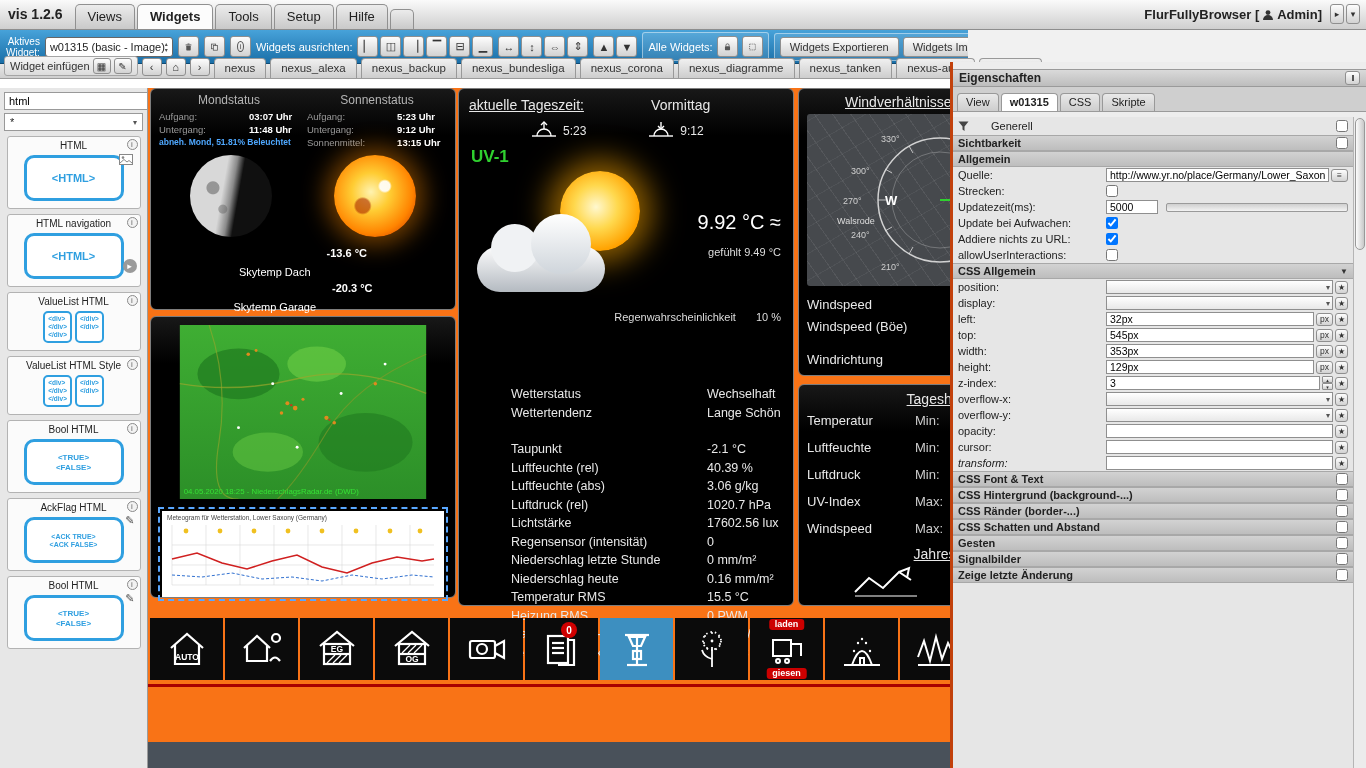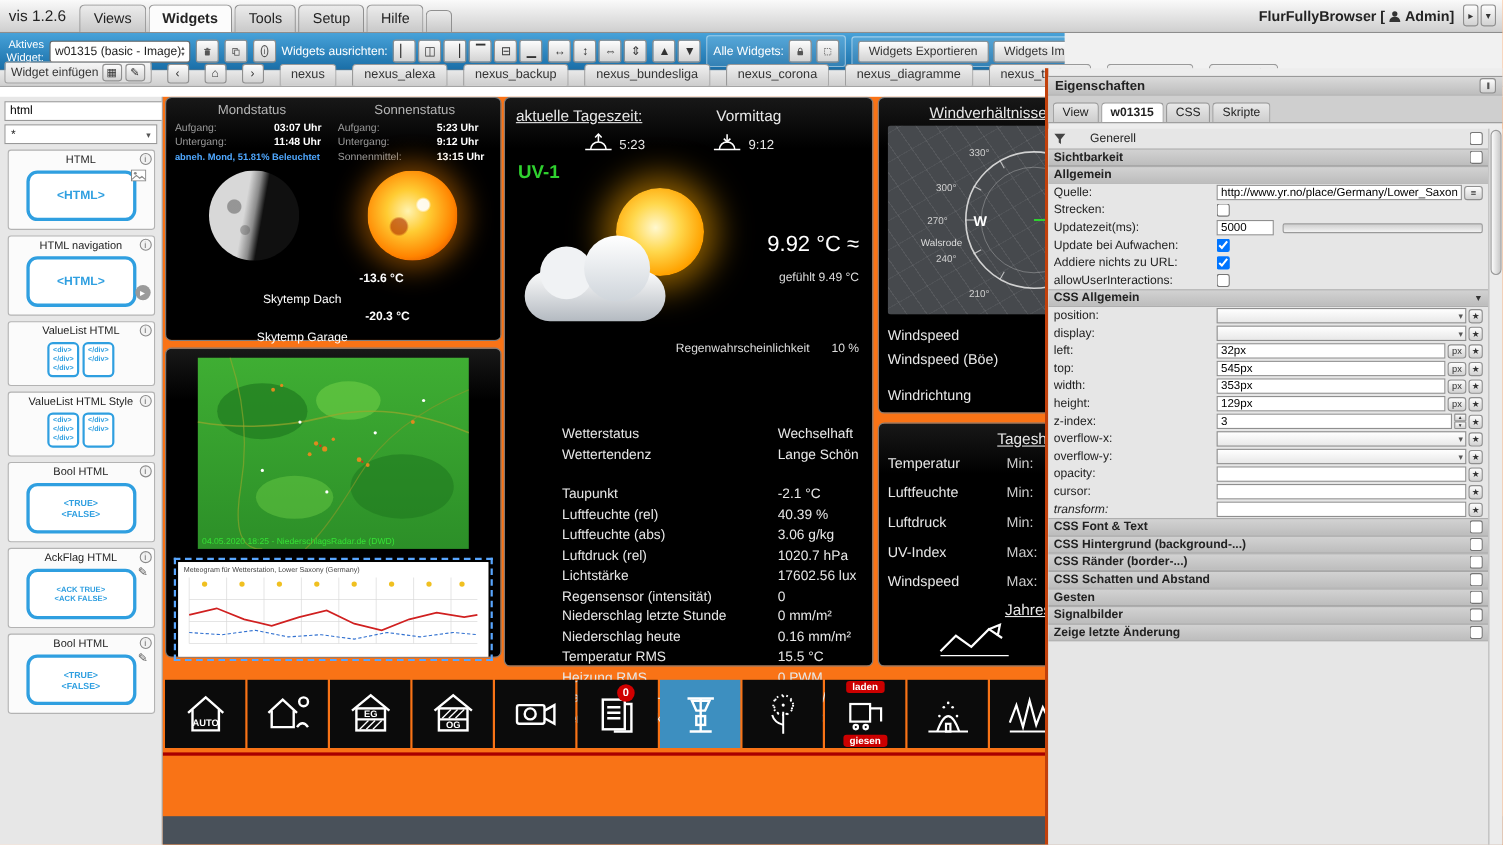--- a/index.html
+++ b/index.html
@@ -8,21 +8,21 @@
          font-family:"Liberation Sans", sans-serif; font-size:12px; background:#fff; color:#222; }
 
   .btn { display:inline-flex; align-items:center; justify-content:center;
          background:linear-gradient(#fdfdfd,#d2d2d2); border:1px solid #8f8f8f;
          border-radius:3px; color:#333; cursor:pointer; }
 
   
   .menubar { position:absolute; top:0; left:0; right:0; height:30px;
              background:linear-gradient(#fafafa,#cfcfcf); border-bottom:1px solid #8d8d8d;
              display:flex; align-items:flex-end; padding:0 6px; }
-  .app-title { font-weight:normal; font-size:14px; margin:0 12px 7px 2px; }
+  .app-title { font-weight:bold; font-size:14px; margin:0 12px 7px 2px; }
   .menu-tabs { display:flex; align-items:flex-end; gap:2px; flex:1; }
   .mtab { padding:4px 12px 5px; font-size:13px; border:1px solid #909090; border-bottom:none;
           border-radius:5px 5px 0 0; background:linear-gradient(#ececec,#c9c9c9); color:#222; }
   .mtab.active { background:#fcfcfc; font-weight:bold; }
   .mtab.stub { width:24px; height:20px; padding:0; }
   .user-box { font-weight:bold; font-size:13px; margin:0 8px 7px 0; display:flex; align-items:center; gap:3px; white-space:nowrap; }
   .win-btns { display:flex; gap:2px; margin:0 0 5px 0; }
   .win-btn { width:14px; height:20px; font-size:9px; }
 
   
@@ -40,21 +40,21 @@
   .align-group { display:flex; gap:2px; }
   .align-btn { width:21px; height:21px; font-size:11px; }
   .grp-box { display:flex; align-items:center; gap:4px; border:1px solid rgba(255,255,255,.45);
              background:rgba(255,255,255,.10); border-radius:3px; padding:3px 5px; }
   .text-btn { height:20px; padding:0 9px; font-size:11px; white-space:nowrap; }
   .tb-sect-label { font-size:11px; white-space:nowrap; }
 
   
   .viewbar { position:absolute; top:64px; left:0; right:0; height:15px;
              background:linear-gradient(#e9e9e9,#cfcfcf); border-bottom:1px solid #9c9c9c;
-             display:flex; align-items:flex-end; padding:0 4px; gap:14px; }
+             display:flex; align-items:flex-end; padding:0 4px; gap:4px; }
   .insert-group { display:flex; align-items:center; gap:3px; border:1px solid #a5a5a5; border-radius:3px;
                   background:linear-gradient(#f5f5f5,#dcdcdc); padding:1px 5px; margin-bottom:2px;
                   font-size:11px; color:#333; }
   .mini-btn { width:18px; height:16px; font-size:10px; }
   .nav-btn { width:20px; height:18px; font-size:11px; margin-bottom:2px; }
   .vtab { padding:3px 10px 4px; font-size:11.5px; border:1px solid #999; border-bottom:none;
           border-radius:4px 4px 0 0; background:linear-gradient(#f0f0f0,#cdcdcd); color:#333; white-space:nowrap; }
 
   
   .sidebar { position:absolute; top:88px; left:0; bottom:0; width:148px; background:#e7e7e7;

